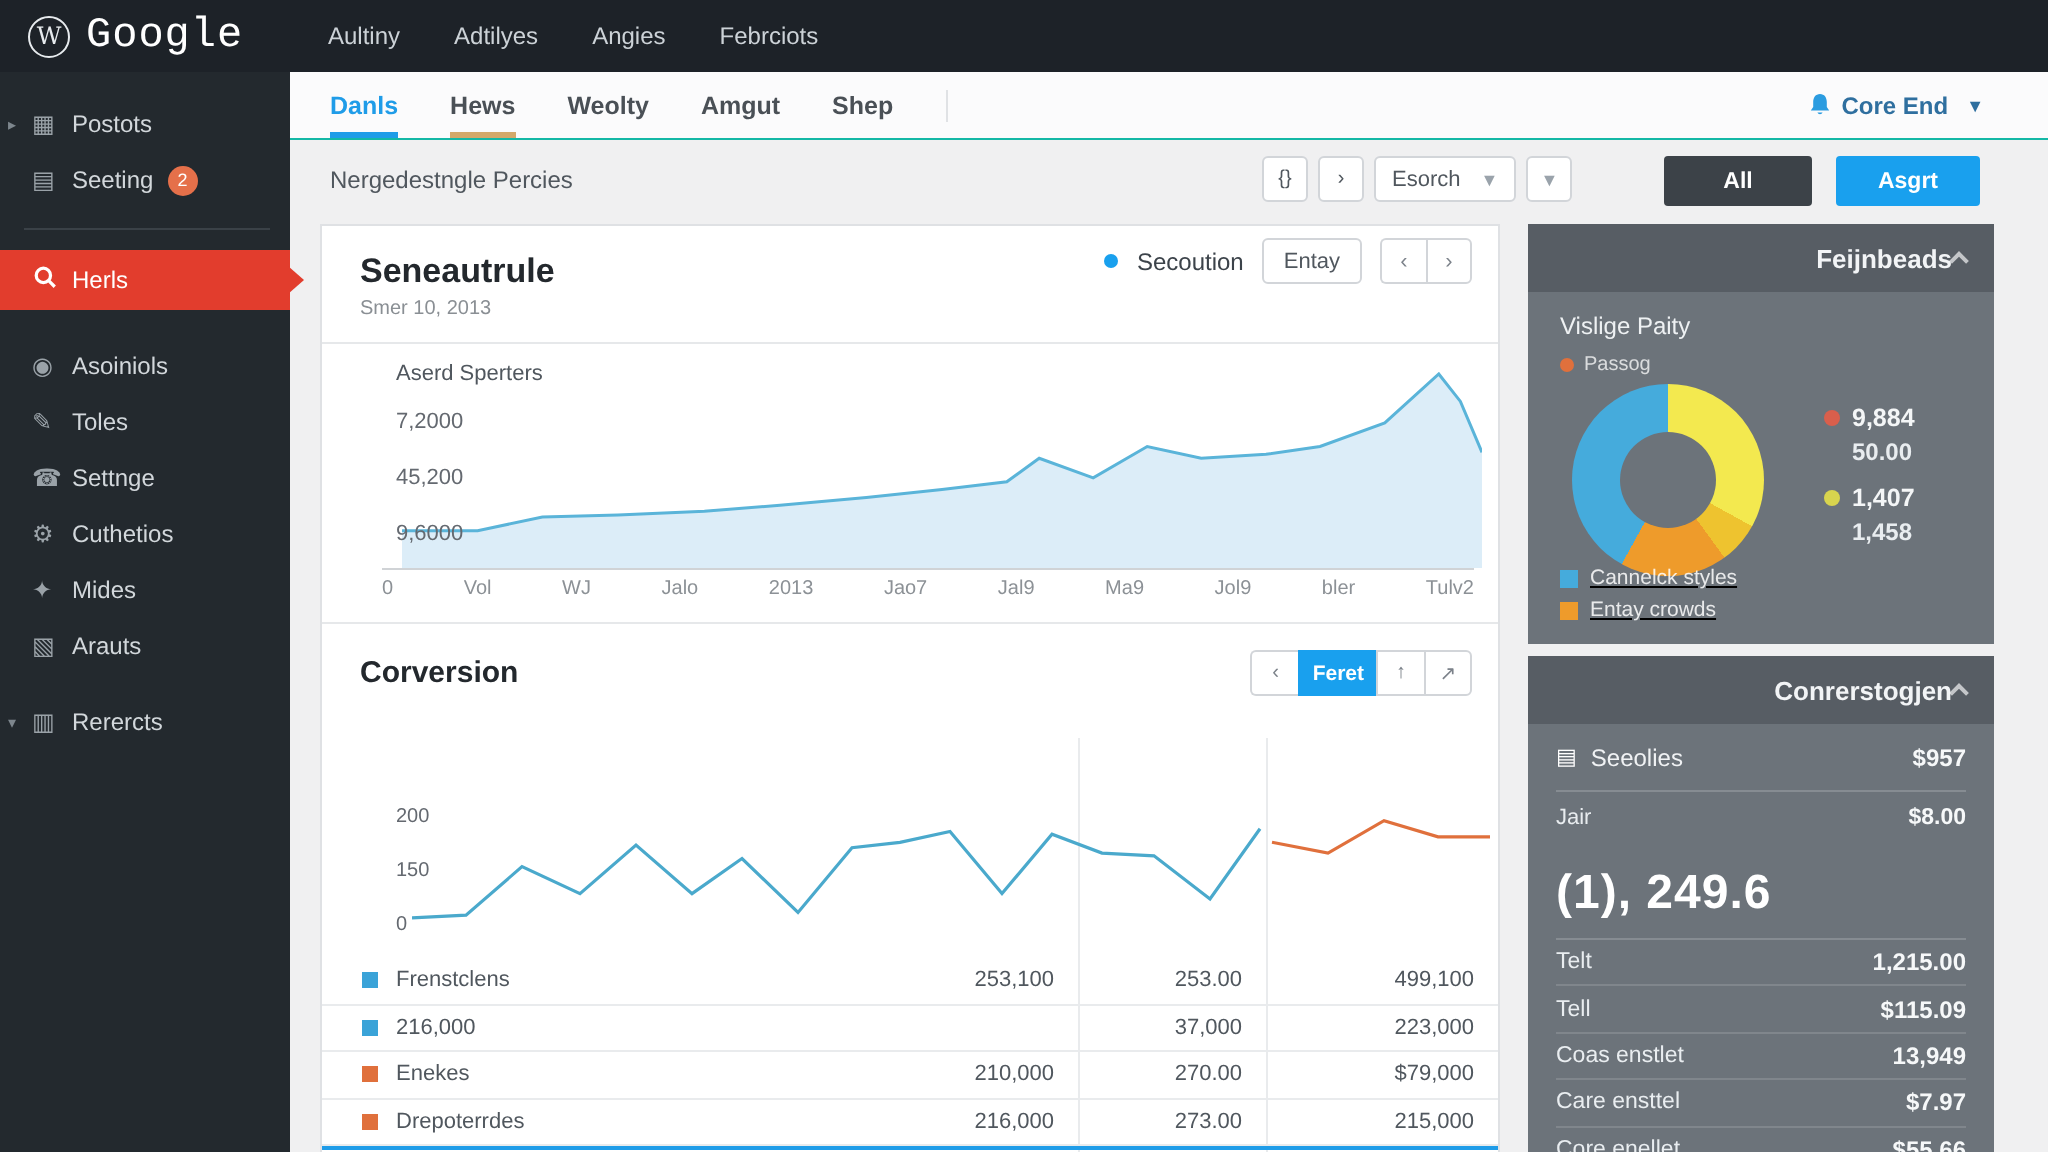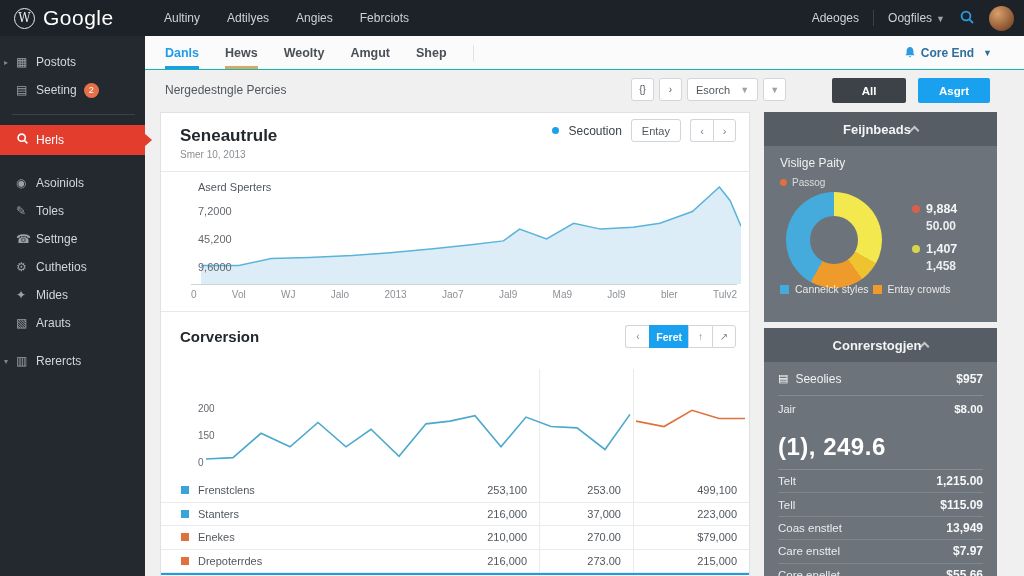--- a/index.html
+++ b/index.html
@@ -4,21 +4,21 @@
 <style>
   html,body{margin:0;padding:0;background:#dcdcde;font-family:"Liberation Sans",sans-serif;}
   *{box-sizing:border-box;}
   #stage{position:relative;width:1024px;height:576px;overflow:hidden;background:#f0f0f1;}
 
   
   .topbar{position:absolute;left:0;top:0;right:0;height:36px;background:#1d2228;display:flex;align-items:center;color:#e7ebee;z-index:30;}
   .logo-wrap{width:150px;display:flex;align-items:center;gap:8px;padding-left:14px;}
   .wp-logo{width:21px;height:21px;border:1.6px solid #e7ebee;border-radius:50%;display:flex;align-items:center;justify-content:center;
            font-family:"DejaVu Serif",serif;font-size:12px;color:#e7ebee;}
-  .logo-text{font-family:Liberation Sans, sans-serif;font-size:21px;color:#ffffff;letter-spacing:.5px;}
+  .logo-text{font-family:Liberation Mono, monospace;font-size:21px;color:#ffffff;letter-spacing:.5px;}
   .top-menu{display:flex;gap:27px;margin-left:14px;font-size:12px;color:#ccd2d7;}
   .top-menu span{cursor:default;}
   .top-right{margin-left:auto;display:flex;align-items:center;gap:14px;padding-right:10px;font-size:12px;color:#ccd2d7;}
   .top-vdiv{width:1px;height:16px;background:#39424a;}
   .caret{font-size:9px;color:#9aa3ab;margin-left:4px;}
   .avatar{width:25px;height:25px;border-radius:50%;background:radial-gradient(circle at 35% 30%,#d9a06b,#8a5430 70%,#5f3318);}
 
   
   .sidebar{position:absolute;left:0;top:36px;width:145px;bottom:0;background:#23292e;z-index:25;padding-top:12px;}
   .side-item{position:relative;height:28px;display:flex;align-items:center;padding-left:16px;color:#d2d7db;font-size:12px;cursor:default;}
@@ -105,36 +105,36 @@
   .rows{position:absolute;left:0;right:0;top:366px;}
   .trow{display:grid;grid-template-columns:378px 94px 118px;align-items:center;height:23.5px;
       border-bottom:1px solid #e9ebed;font-size:11px;color:#50575e;}
   .trow .c1{display:flex;align-items:center;padding:0 12px 0 20px;}
   .swatch{width:8px;height:8px;margin-right:9px;flex:0 0 8px;}
   .trow .c1 .lbl{flex:1;}
   .blue-underline{position:absolute;left:0;right:0;top:460px;height:2px;background:#1f9ce8;}
 
   
   .panel{position:absolute;left:619px;width:233px;background:#6c737a;overflow:hidden;}
-  .panel-head{height:34px;background:#575d64;display:flex;align-items:center;justify-content:center;
+  .panel-head{height:34px;background:#575d64;display:flex;align-items:center;justify-content:flex-end;
       padding:0 14px;color:#f2f4f6;font-size:13px;font-weight:bold;}
   .chev-up{width:7px;height:7px;border-top:2px solid rgba(255,255,255,.65);border-right:2px solid rgba(255,255,255,.65);
       transform:rotate(-45deg);margin-top:3px;}
   .p1{top:76px;height:210px;}
   .p1-body{position:relative;height:176px;}
   .p1-sub{position:absolute;left:16px;top:10px;font-size:12px;color:#eef1f3;}
   .p1-legtop{position:absolute;left:16px;top:31px;display:flex;align-items:center;gap:5px;
       font-size:10px;color:rgba(255,255,255,.75);}
   .donut{position:absolute;left:22px;top:46px;width:96px;height:96px;border-radius:50%;}
   .donut-hole{position:absolute;left:24px;top:24px;width:48px;height:48px;border-radius:50%;background:#6c737a;}
   .stats{position:absolute;left:148px;top:56px;}
   .stat{margin-bottom:9px;}
   .stat-line{display:flex;align-items:center;gap:6px;font-size:12.5px;font-weight:bold;color:#f4f6f7;}
   .stat-sub{margin-left:14px;margin-top:3px;font-size:12px;font-weight:bold;color:#e9edf0;}
-  .p1-legbot{position:absolute;left:16px;top:137px;display:flex;flex-direction:row;gap:4px;}
+  .p1-legbot{position:absolute;left:16px;top:137px;display:flex;flex-direction:column;gap:4px;text-decoration:underline;}
   .legbot-item{display:flex;align-items:center;gap:6px;font-size:10.5px;color:rgba(255,255,255,.85);}
   .sq{width:9px;height:9px;flex:0 0 9px;}
 
   .p2{top:292px;height:248px;}
   .p2-body{padding:0 14px;}
   .p2-row1{height:34px;display:flex;align-items:center;justify-content:space-between;
       border-bottom:1px solid rgba(255,255,255,.18);}
   .p2-row1 .left{display:flex;align-items:center;gap:7px;font-size:12px;color:#f0f2f4;}
   .p2-icon{font-size:11px;color:#fff;}
   .p2-val{font-size:12px;font-weight:bold;color:#f6f8f9;}
@@ -154,34 +154,20 @@
     <div class="logo-wrap">
       <span class="wp-logo">W</span>
       <span class="logo-text">Google</span>
     </div>
     <div class="top-menu">
       <span>Aultiny</span>
       <span>Adtilyes</span>
       <span>Angies</span>
       <span>Febrciots</span>
     </div>
-    <div class="top-right">
-      <span>Adeoges</span>
-      <span class="top-vdiv"></span>
-      <span>
-        <span>Oogfiles</span><span class="caret">▼</span>
-      </span>
-      <span>
-        <svg width="16" height="16" viewBox="0 0 16 16">
-            <circle cx="7" cy="7" r="4.4" fill="none" stroke="#2b9ce0" stroke-width="1.8"></circle>
-            <line x1="10.4" y1="10.4" x2="14" y2="14" stroke="#2b9ce0" stroke-width="1.8"></line>
-          </svg>
-      </span>
-      <span class="avatar"></span>
-    </div>
   </div>
 
   <div class="sidebar">
     <div class="side-item">
       <span class="expander">▸</span>
       <span class="s-icon">▦</span>
       <span>Postots</span>
     </div>
     <div class="side-item">
       <span class="s-icon">▤</span>
@@ -337,21 +323,20 @@
               <span class="swatch" style="background: rgb(58, 163, 216);"></span>
               <span class="lbl">Frenstclens</span>
               <span>253,100</span>
             </div>
           <div class="c-num">253.00</div>
           <div class="c-num" style="padding-right:14px">499,100</div>
         </div>
         <div class="trow">
           <div class="c1">
               <span class="swatch" style="background: rgb(58, 163, 216);"></span>
-              <span class="lbl">Stanters</span>
               <span>216,000</span>
             </div>
           <div class="c-num">37,000</div>
           <div class="c-num" style="padding-right:14px">223,000</div>
         </div>
         <div class="trow">
           <div class="c1">
               <span class="swatch" style="background: rgb(224, 112, 60);"></span>
               <span class="lbl">Enekes</span>
               <span>210,000</span>

